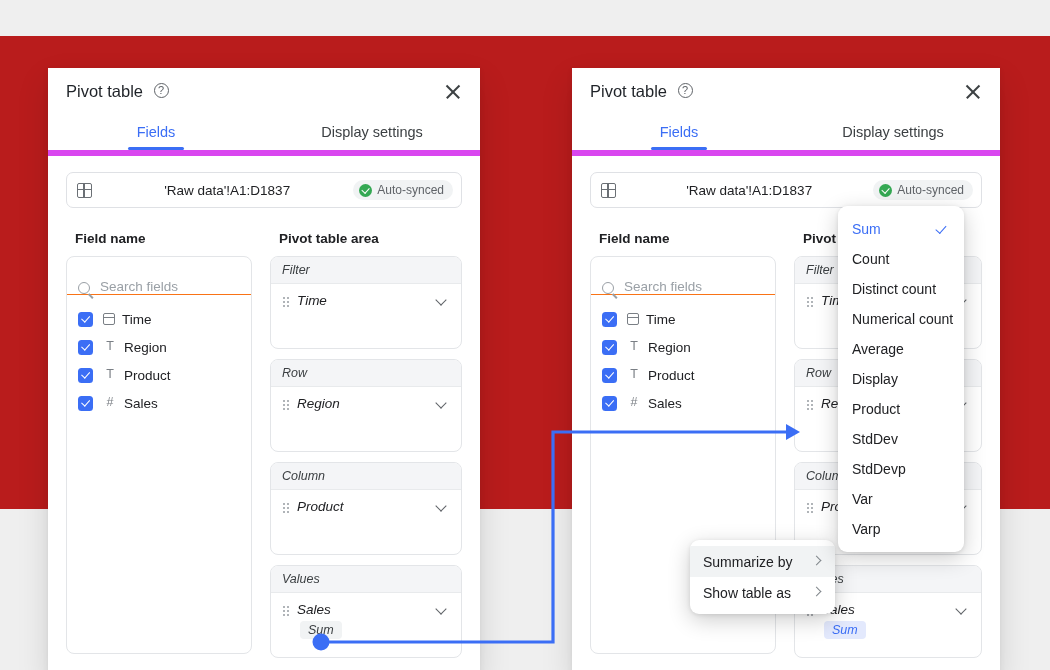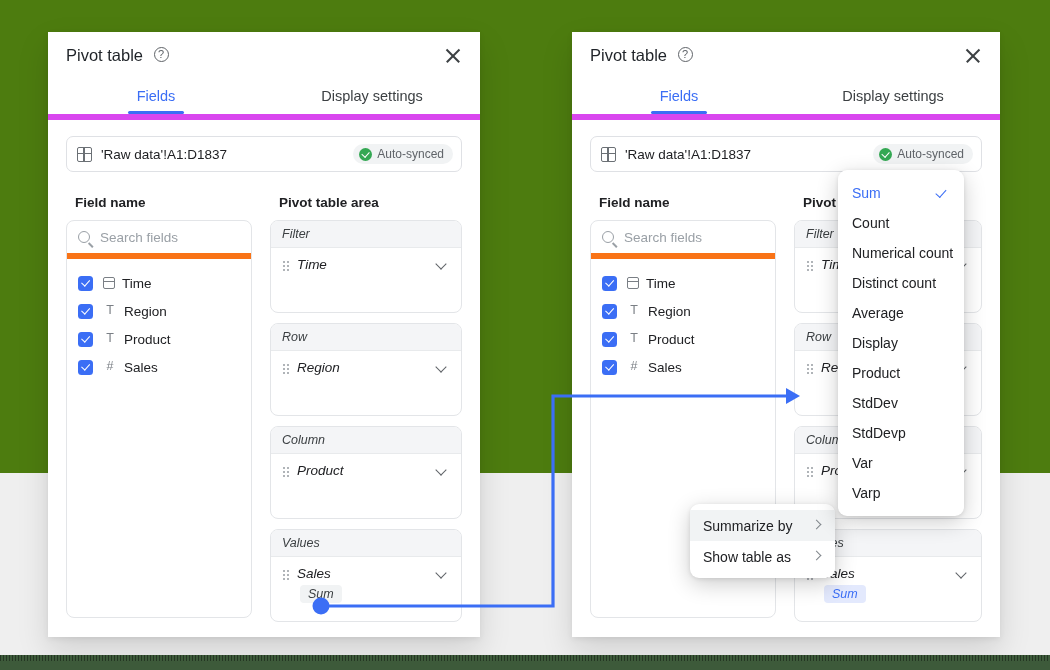--- a/index.html
+++ b/index.html
@@ -2,21 +2,21 @@
 <html><head>
 <meta charset="utf-8">
 <style>
   * { box-sizing: border-box; margin: 0; padding: 0; }
   html, body {
     width: 1050px; height: 670px;
     font-family: "Liberation Sans", sans-serif;
     background: #efefef;
     overflow: hidden;
   }
-  #stage { position: relative; width: 1050px; height: 473px; background: #4d7c0f; }
+  #stage { position: relative; width: 1050px; height: 473px; background: #b91c1c; margin-top: 36px; }
 
   .bottom-strip {
     position: absolute; left: 0; top: 655px; width: 1050px; height: 15px;
     background: #3d5a3a;
   }
   .strip-noise {
     position: absolute; left: 0; top: 0; width: 100%; height: 6px;
     background: repeating-linear-gradient(90deg,#1d2b1c 0 1px,#3d5a3a 1px 3px);
     opacity: .75;
   }
@@ -62,21 +62,21 @@
   .tab {
     flex: 1; text-align: center; font-size: 14.5px; color: #3c4043;
     padding-top: 10px; position: relative; cursor: pointer;
   }
   .tab.active { color: #3b6ef5; }
   .tab.active::after {
     content: ""; position: absolute; left: 50%; transform: translateX(-50%);
     bottom: 0; width: 56px; height: 3.5px; background: #3b6ef5; border-radius: 3px;
   }
 
-  .source-row { padding: 16px 18px 1px 18px; }
+  .source-row { padding: 16px 18px 1px 18px; text-align: center; }
   .source-box {
     height: 36px; border: 1px solid #dfe1e5; border-radius: 7px;
     display: flex; align-items: center; padding: 0 8px 0 10px;
     font-size: 13.5px; color: #202124;
   }
   .grid-icon {
     width: 15px; height: 15px; border: 1.4px solid #6b7075; border-radius: 2px;
     position: relative; margin-right: 9px; flex: none;
   }
   .grid-icon::before {
@@ -103,22 +103,22 @@
 
   .columns { display: flex; padding: 0 18px; margin-top: 22px; gap: 18px; }
   .col-left { width: 186px; }
   .col-right { flex: 1; }
   .col-head { font-size: 13.5px; color: #202124; font-weight: bold; margin-bottom: 10px; padding-left: 9px; }
 
   .field-panel {
     border: 1px solid #e3e5e8; border-radius: 8px; height: 398px; overflow: hidden;
   }
   .search-row {
-    display: flex; align-items: center; height: 38px; padding: 0 11px;
-    border-bottom: 6px solid #f97316;
+    display: flex; align-items: flex-end; height: 38px; padding: 0 11px;
+    border-bottom: 1px solid #f97316;
   }
   .search-icon {
     width: 12px; height: 12px; border: 1.5px solid #9aa0a6; border-radius: 50%;
     position: relative; margin-right: 10px; flex: none;
   }
   .search-icon::after {
     content: ""; position: absolute; right: -4px; bottom: -3px;
     width: 5.5px; height: 1.5px; background: #9aa0a6; transform: rotate(45deg);
   }
   .search-input {
@@ -435,24 +435,24 @@
 
   <div class="menu" id="summarize-menu">
     <div class="menu-item selected">
       <span>Sum</span>
       <span class="menu-check"></span>
     </div>
     <div class="menu-item">
       <span>Count</span>
     </div>
     <div class="menu-item">
+      <span>Distinct count</span>
+    </div>
+    <div class="menu-item">
       <span>Numerical count</span>
-    </div>
-    <div class="menu-item">
-      <span>Distinct count</span>
     </div>
     <div class="menu-item">
       <span>Average</span>
     </div>
     <div class="menu-item">
       <span>Display</span>
     </div>
     <div class="menu-item">
       <span>Product</span>
     </div>

